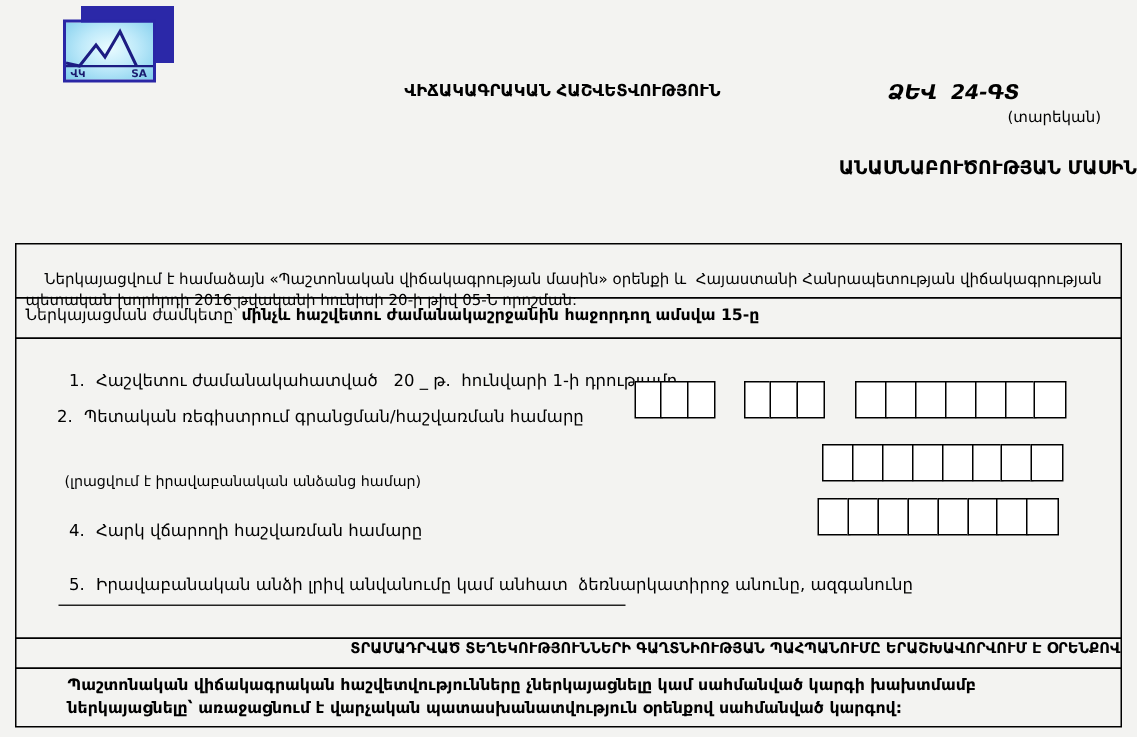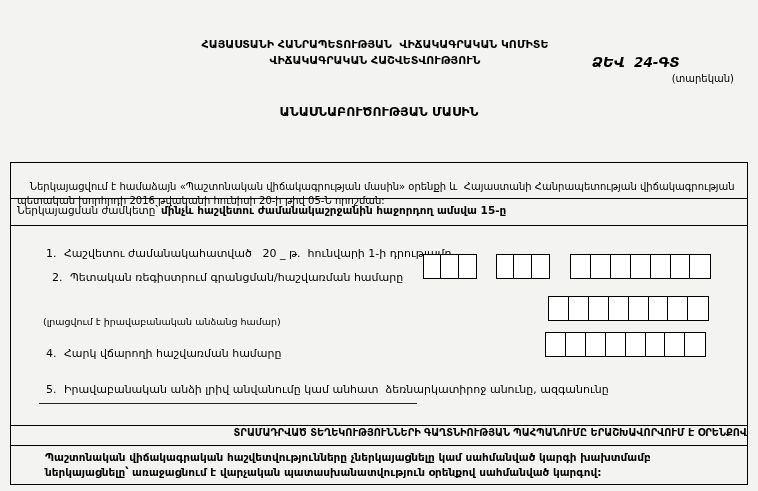--- a/index.html
+++ b/index.html
@@ -39,38 +39,38 @@
   .hdr-line2 { top: 54px; }
   .form-code {
     position: absolute; left: 592px; top: 54px; width: 142px; 
     font-weight: bold; font-size: 13.5px; white-space: pre-wrap; font-style: italic;
   }
   .form-period {
     position: absolute; left: 592px; top: 73px; width: 142px; text-align: right;
     font-size: 10px;
   }
   .form-title {
-    position: absolute; left: 0; top: 104px; width: 758px; text-align: center;
+    position: absolute; left: 0; top: 104px; width: 758px; text-align: right;
     font-weight: bold; font-size: 12.5px;
   }
 
   
   .box { position: absolute; left: 10px; width: 738px; border: 1px solid #000; background: transparent; }
   .box-legal    { top: 162px; height: 37px; padding: 3px 6px; font-size: 10px; line-height: 1.42; white-space: pre-wrap; }
   .box-deadline { top: 198px; height: 28px; padding: 5px 6px; font-size: 10.5px; }
   .box-deadline b { margin-left: 3px; }
   .box-main     { top: 225px; height: 201px; }
   .box-conf     { top: 425px; height: 21px; text-align: right; font-weight: bold; font-size: 9.8px; padding-top: 1px; }
   .box-liab     { top: 445px; height: 40px; text-align: left; font-weight: bold; font-size: 10.5px; padding: 4px 34px; line-height: 1.45; }
 
   
   .item { position: absolute; font-size: 11px; white-space: pre-wrap; }
   .item .num { display: inline-block; width: 18px; }
   .item-1 { left: 14px; top: 8px; }
-  .item-2 { left: 20px; top: 32px; }
+  .item-2 { left: 6px; top: 32px; }
   .item-3 { left: 14px; top: 70px; }
   .item-3-note { position: absolute; left: 32px; top: 90px; font-size: 9.5px; }
   .item-4 { left: 14px; top: 108px; }
   .item-5 { left: 14px; top: 144px; }
   .write-line { position: absolute; left: 28px; top: 158px; width: 378px; height: 20px; border-bottom: 1px solid #222; }
 
   
   .cell-group { position: absolute; display: flex; }
   .cell {
     width: 19px; height: 25px; background: #fff;
@@ -81,22 +81,32 @@
   .grp-2b { left: 485px; top: 28px; }
   .grp-2c { left: 559px; top: 28px; }
   .grp-3  { left: 537px; top: 70px; }
   .grp-4  { left: 534px; top: 106px; }
 </style>
 </head>
 <body>
 
 <div class="page">
 
+  <div class="logo">
+    <div class="logo-shadow"></div>
+    <div class="logo-front">
+      <svg viewBox="0 0 58 38">
+        <polyline points="0,27 9,29 20,15 26,23 36,6 47,29" fill="none" stroke="#1c1c82" stroke-width="2"></polyline>
+        <line x1="0" y1="29" x2="58" y2="29" stroke="#1c1c82" stroke-width="1.5"></line>
+      </svg>
+      <span class="logo-vk">ՎԿ</span>
+      <span class="logo-sa">SA</span>
+    </div>
+  </div>
 
-  <div class="hdr-line1">ՀԱՅԱՍՏԱՆԻ ՀԱՆՐԱՊԵՏՈՒԹՅԱՆ  ՎԻՃԱԿԱԳՐԱԿԱՆ ԿՈՄԻՏԵ</div>
   <div class="hdr-line2">ՎԻՃԱԿԱԳՐԱԿԱՆ ՀԱՇՎԵՏՎՈՒԹՅՈՒՆ</div>
   <div class="form-code">ՁԵՎ  24-ԳՏ</div>
   <div class="form-period">(տարեկան)</div>
   <div class="form-title">ԱՆԱՍՆԱԲՈՒԾՈՒԹՅԱՆ ՄԱՍԻՆ</div>
 
   <div class="box box-legal">
     <span>Ներկայացվում է համաձայն «Պաշտոնական վիճակագրության մասին» օրենքի և  Հայաստանի Հանրապետության վիճակագրության պետական խորհրդի 2016 թվականի հունիսի 20-ի թիվ 05-Ն որոշման:</span>
   </div>
 
   <div class="box box-deadline">

